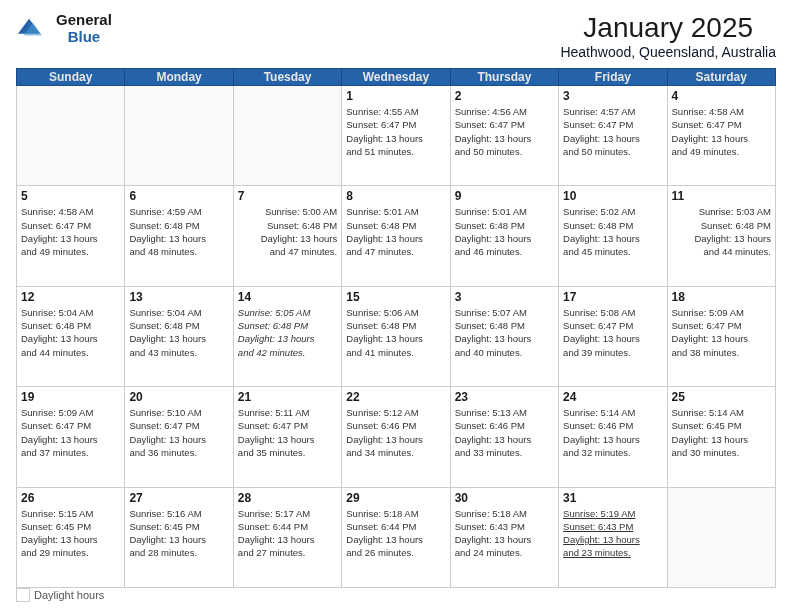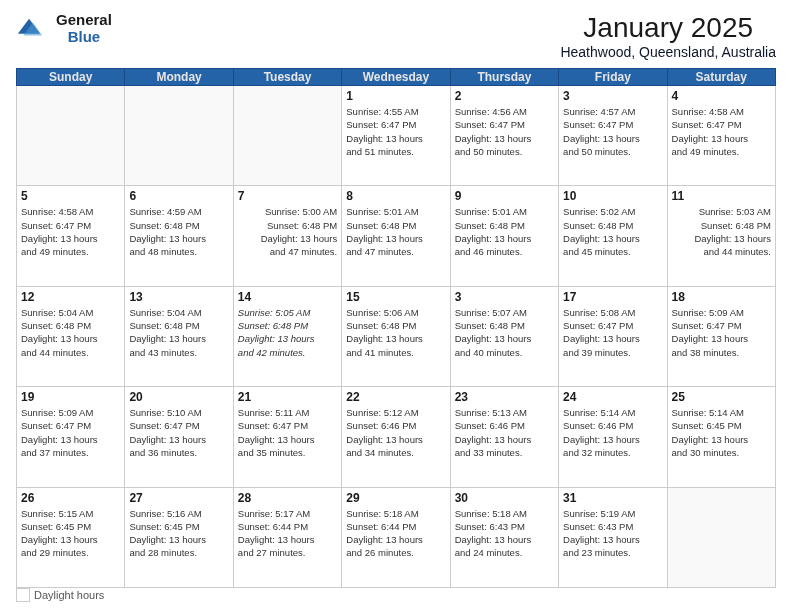--- a/index.html
+++ b/index.html
@@ -372,21 +372,21 @@
           </td>
           <td>
             <span class="day-number">30</span>
             <div class="day-info" style="white-space: pre-line;">Sunrise: 5:18 AM
 Sunset: 6:43 PM
 Daylight: 13 hours
 and 24 minutes.</div>
           </td>
           <td>
             <span class="day-number">31</span>
-            <div class="day-info" style="white-space: pre-line;">Sunrise: 5:19 AM
+            <div class="day-info" style="white-space: pre-line; text-decoration: underline;">Sunrise: 5:19 AM
 Sunset: 6:43 PM
 Daylight: 13 hours
 and 23 minutes.</div>
           </td>
           <td class="empty-cell"></td>
         </tr>
       </tbody>
   </table>
 
   <div class="legend">

